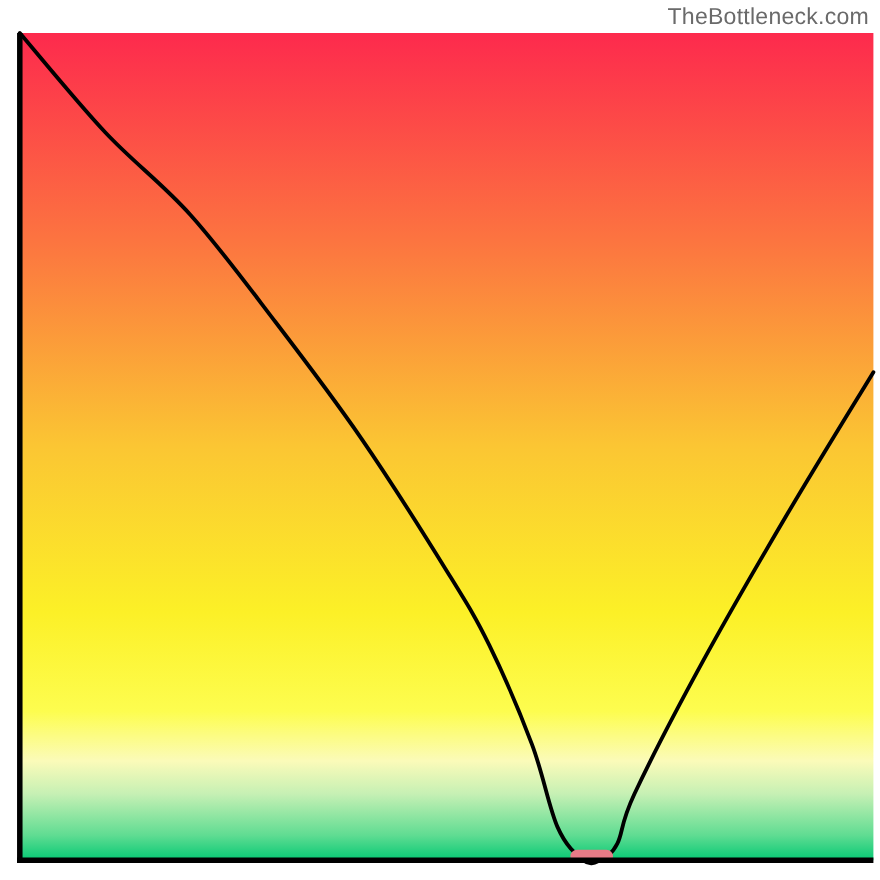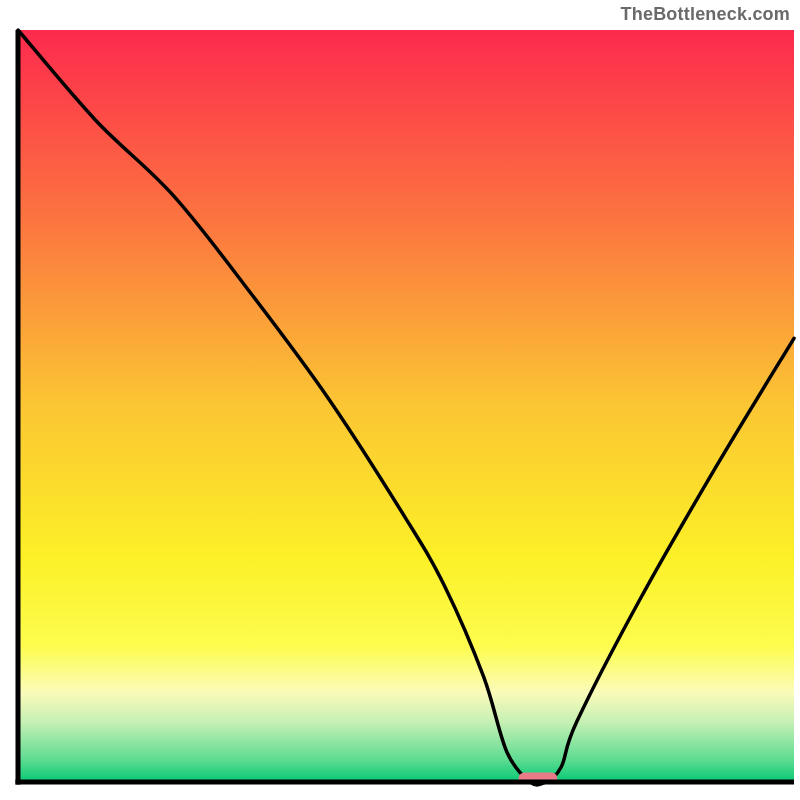--- a/index.html
+++ b/index.html
@@ -14,23 +14,23 @@
   .chart-frame {
     position: relative;
     width: 800px;
     height: 800px;
     box-sizing: border-box;
   }
   .attribution {
     position: absolute;
     top: 4px;
     right: 10px;
-    font-size: 18px;
+    font-size: 21px;
     color: #6a6a6a;
-    font-weight: 700;
+    font-weight: 400;
     letter-spacing: 0.2px;
   }
   svg {
     display: block;
     position: absolute;
     top: 0;
     left: 0;
   }
 </style>
 </head>

